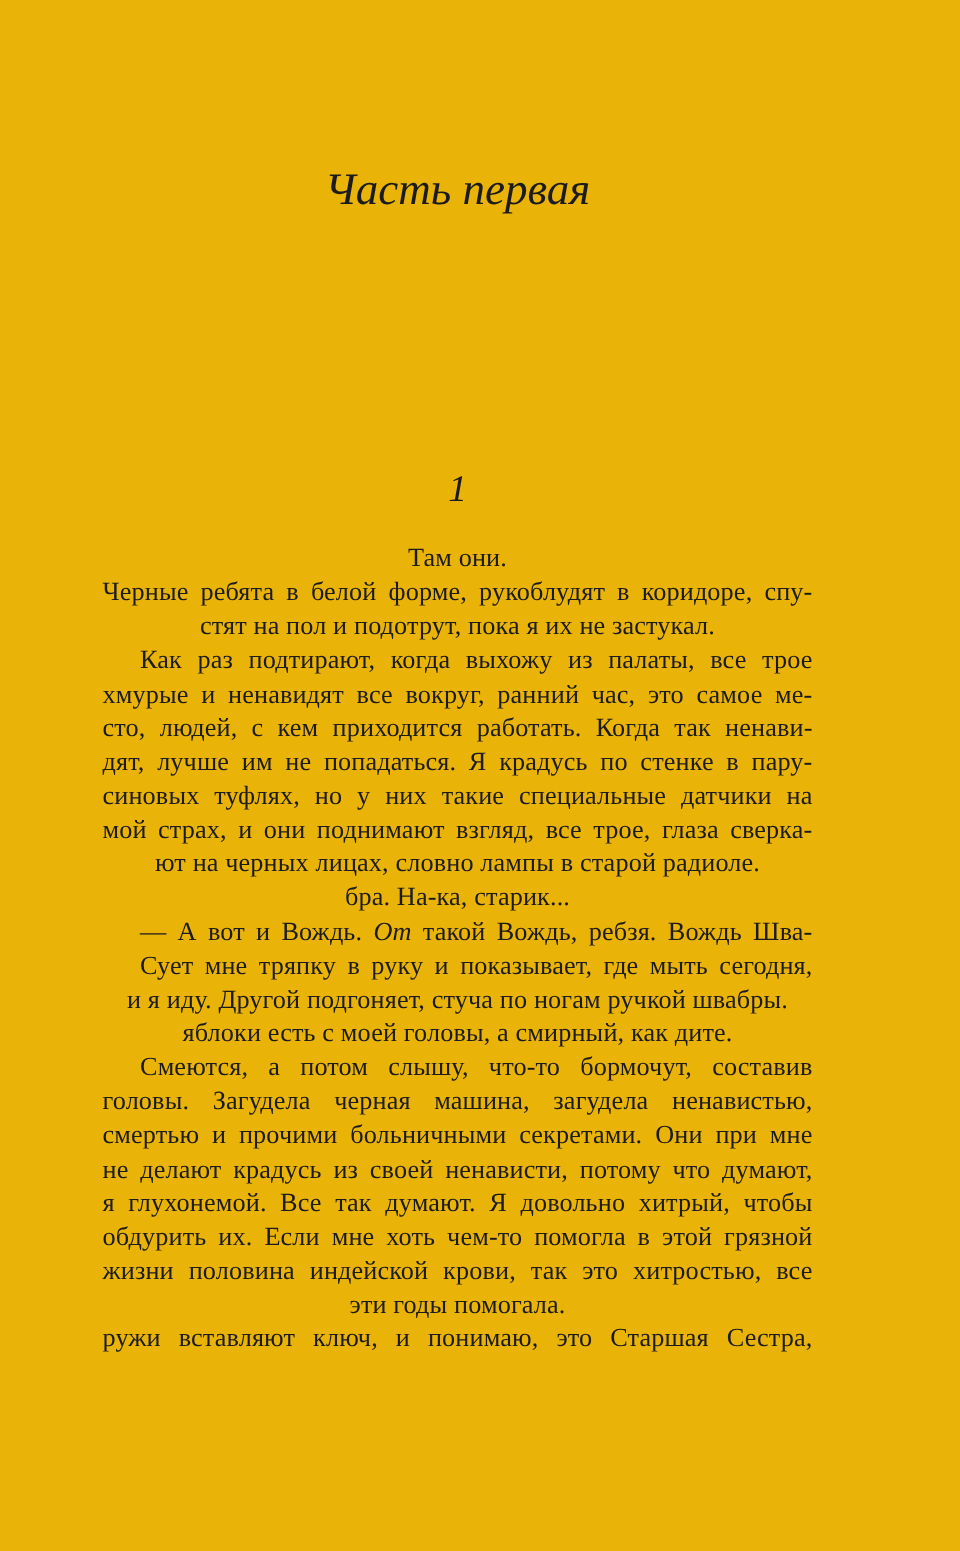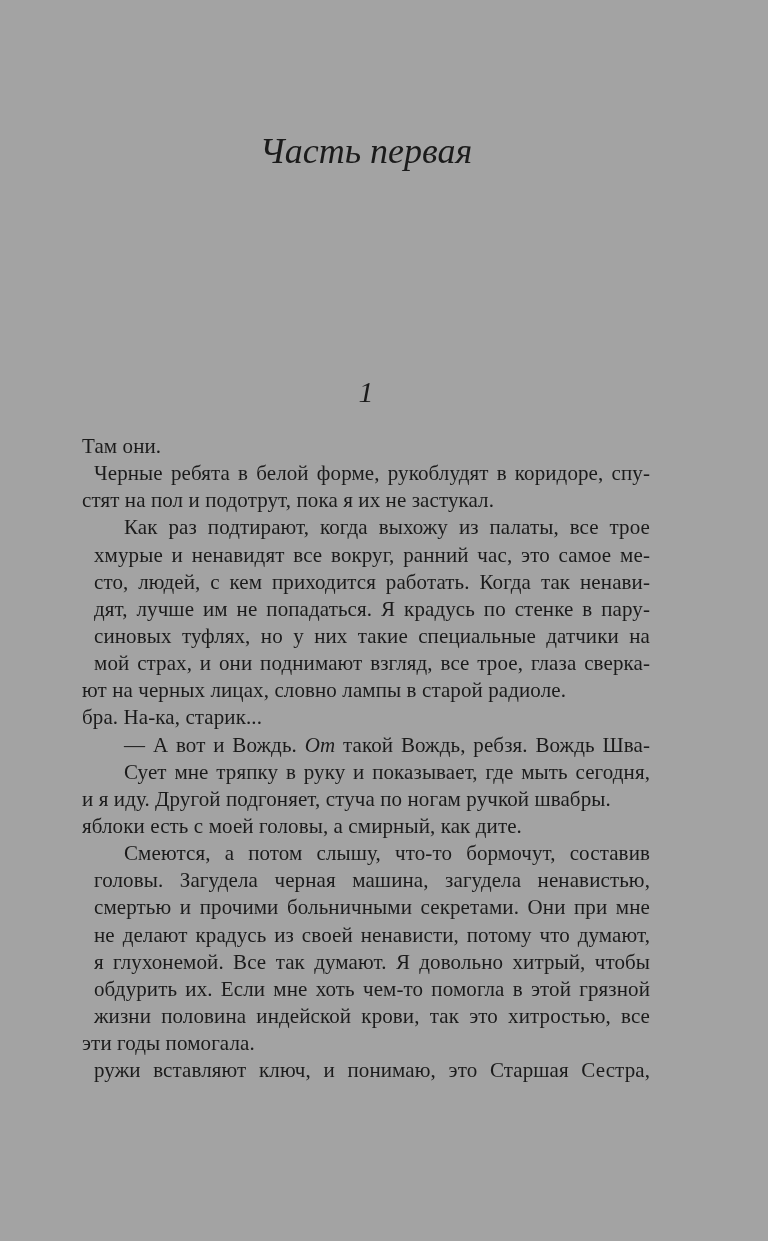--- a/index.html
+++ b/index.html
@@ -4,21 +4,21 @@
 <style>
   html, body {
     margin: 0;
     padding: 0;
     background: #ffffff;
   }
   .page {
     position: relative;
     width: 768px;
     height: 1241px;
-    background: #a3a3a3;
+    background: #eab308;
     color: #1b1b1b;
     font-family: "Liberation Serif", "DejaVu Serif", serif;
     overflow: hidden;
   }
   .part-title {
     position: absolute;
     left: 82px;
     top: 130px;
     width: 568px;
     text-align: center;
@@ -43,27 +43,26 @@
     left: 82px;
     top: 433px;
     width: 568px;
     font-size: 21px;
     letter-spacing: 0.1px;
   }
   .line {
     height: 27.15px;
     line-height: 27.15px;
     white-space: normal;
-    text-align: left;
+    text-align: center;
   }
   .line.just {
     text-align: justify;
     text-align-last: justify;
     text-justify: inter-word;
-    margin-left: 12px;
   }
   .line.ind {
     padding-left: 30px;
   }
   .line em {
     font-style: italic;
   }
 </style>
 </head>
 <body>

